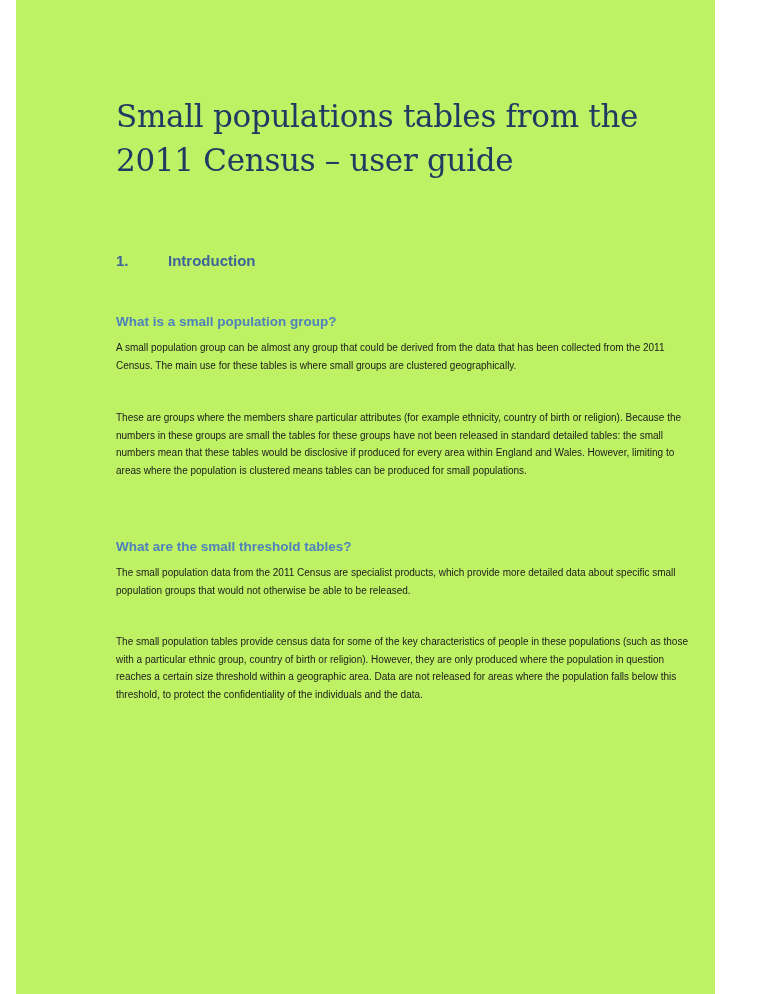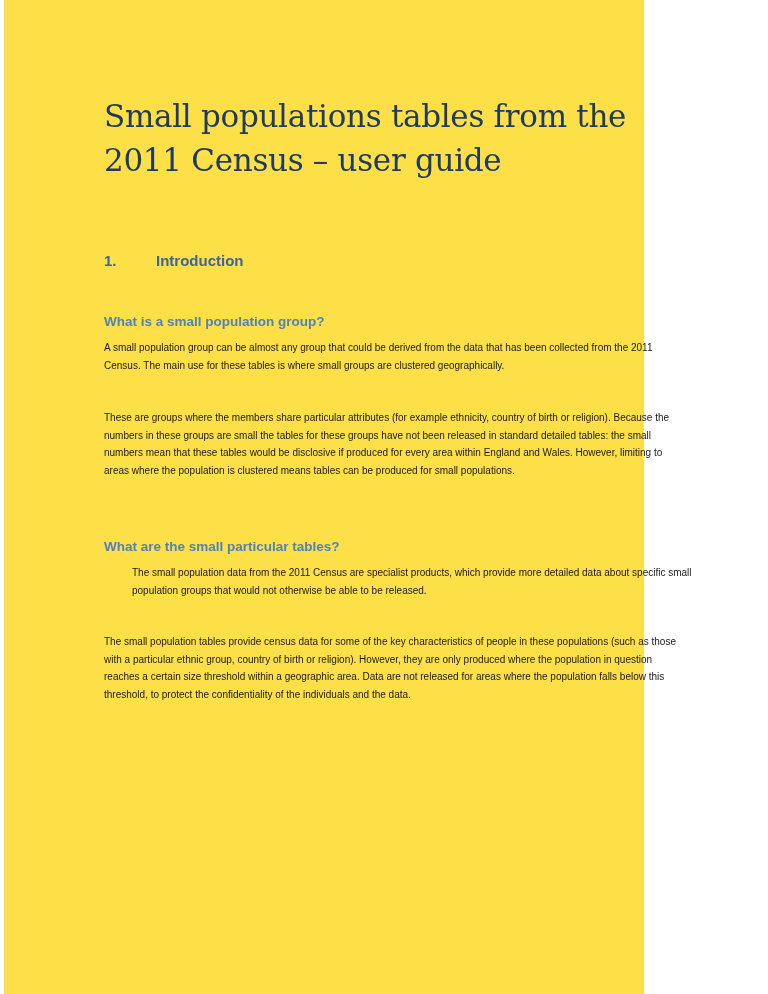--- a/index.html
+++ b/index.html
@@ -1,17 +1,17 @@
 <!DOCTYPE html>
 <html><head>
 <meta charset="utf-8">
 <style>
   html, body { margin: 0; padding: 0; background: #ffffff; }
   body { width: 768px; height: 994px; position: relative; overflow: hidden; }
-  .page { position: absolute; left: 4px; top: 0; width: 640px; height: 994px; background: #fde047; }
+  .page { position: absolute; left: 16px; top: 0; width: 699px; height: 994px; background: #bef264; }
   .title {
     position: absolute; left: 100px; top: 94px; width: 600px;
     font-family: "DejaVu Serif", "Liberation Serif", serif;
     font-size: 31px; line-height: 44px; color: #1f3b62; font-weight: normal; margin: 0;
     letter-spacing: -0.3px;
   }
   .h1 {
     position: absolute; left: 100px; top: 252px;
     font-family: "Liberation Sans", sans-serif; font-weight: bold; font-size: 15px; color: #3e6499;
     display: flex; margin: 0;
@@ -34,16 +34,16 @@
 
   <h2 class="h1">
     <span class="num">1.</span>
     <span>Introduction</span>
   </h2>
 
   <h3 class="h2" style="top:314px;">What is a small population group?</h3>
   <p class="p" style="top:339px;">A small population group can be almost any group that could be derived from the data that has been collected from the 2011 Census. The main use for these tables is where small groups are clustered geographically.</p>
   <p class="p" style="top:409px;">These are groups where the members share particular attributes (for example ethnicity, country of birth or religion). Because the numbers in these groups are small the tables for these groups have not been released in standard detailed tables: the small numbers mean that these tables would be disclosive if produced for every area within England and Wales. However, limiting to areas where the population is clustered means tables can be produced for small populations.</p>
 
-  <h3 class="h2" style="top:539px;">What are the small particular tables?</h3>
-  <p class="p" style="top:564px;margin-left:28px;">The small population data from the 2011 Census are specialist products, which provide more detailed data about specific small population groups that would not otherwise be able to be released.</p>
+  <h3 class="h2" style="top:539px;">What are the small threshold tables?</h3>
+  <p class="p" style="top:564px;">The small population data from the 2011 Census are specialist products, which provide more detailed data about specific small population groups that would not otherwise be able to be released.</p>
   <p class="p" style="top:633px;">The small population tables provide census data for some of the key characteristics of people in these populations (such as those with a particular ethnic group, country of birth or religion). However, they are only produced where the population in question reaches a certain size threshold within a geographic area. Data are not released for areas where the population falls below this threshold, to protect the confidentiality of the individuals and the data.</p>
 </div>
 
 </body></html>

